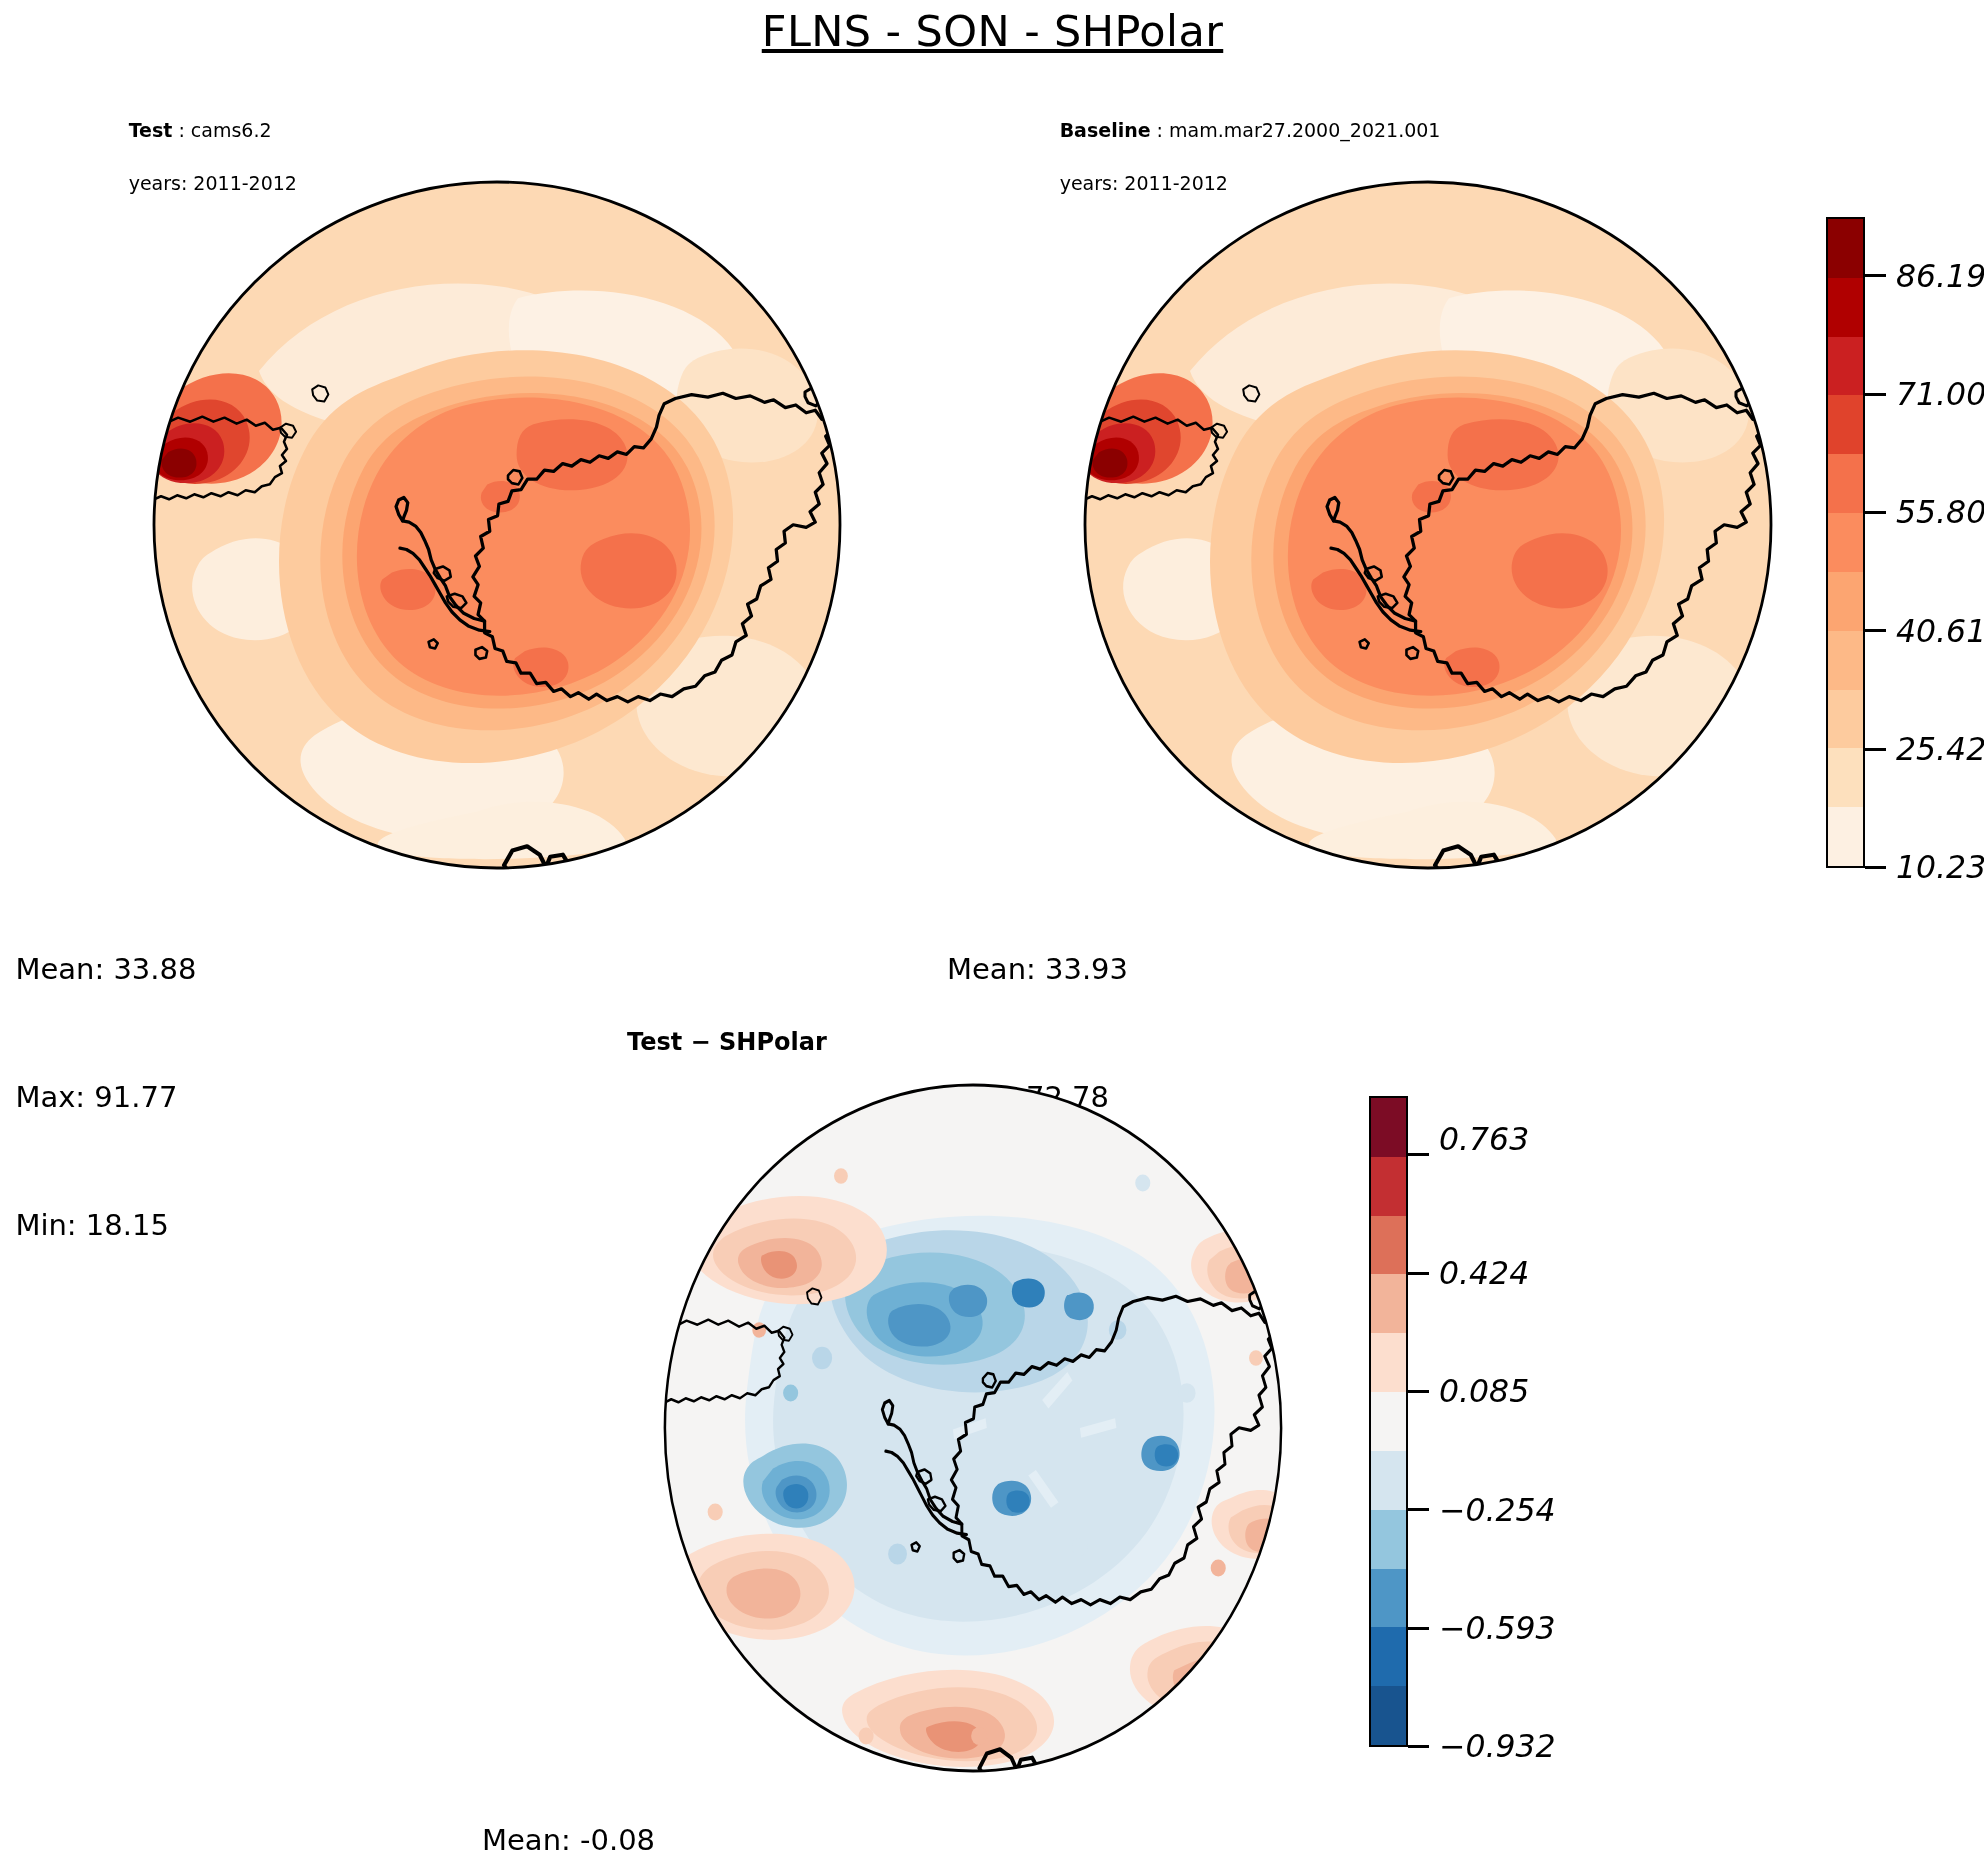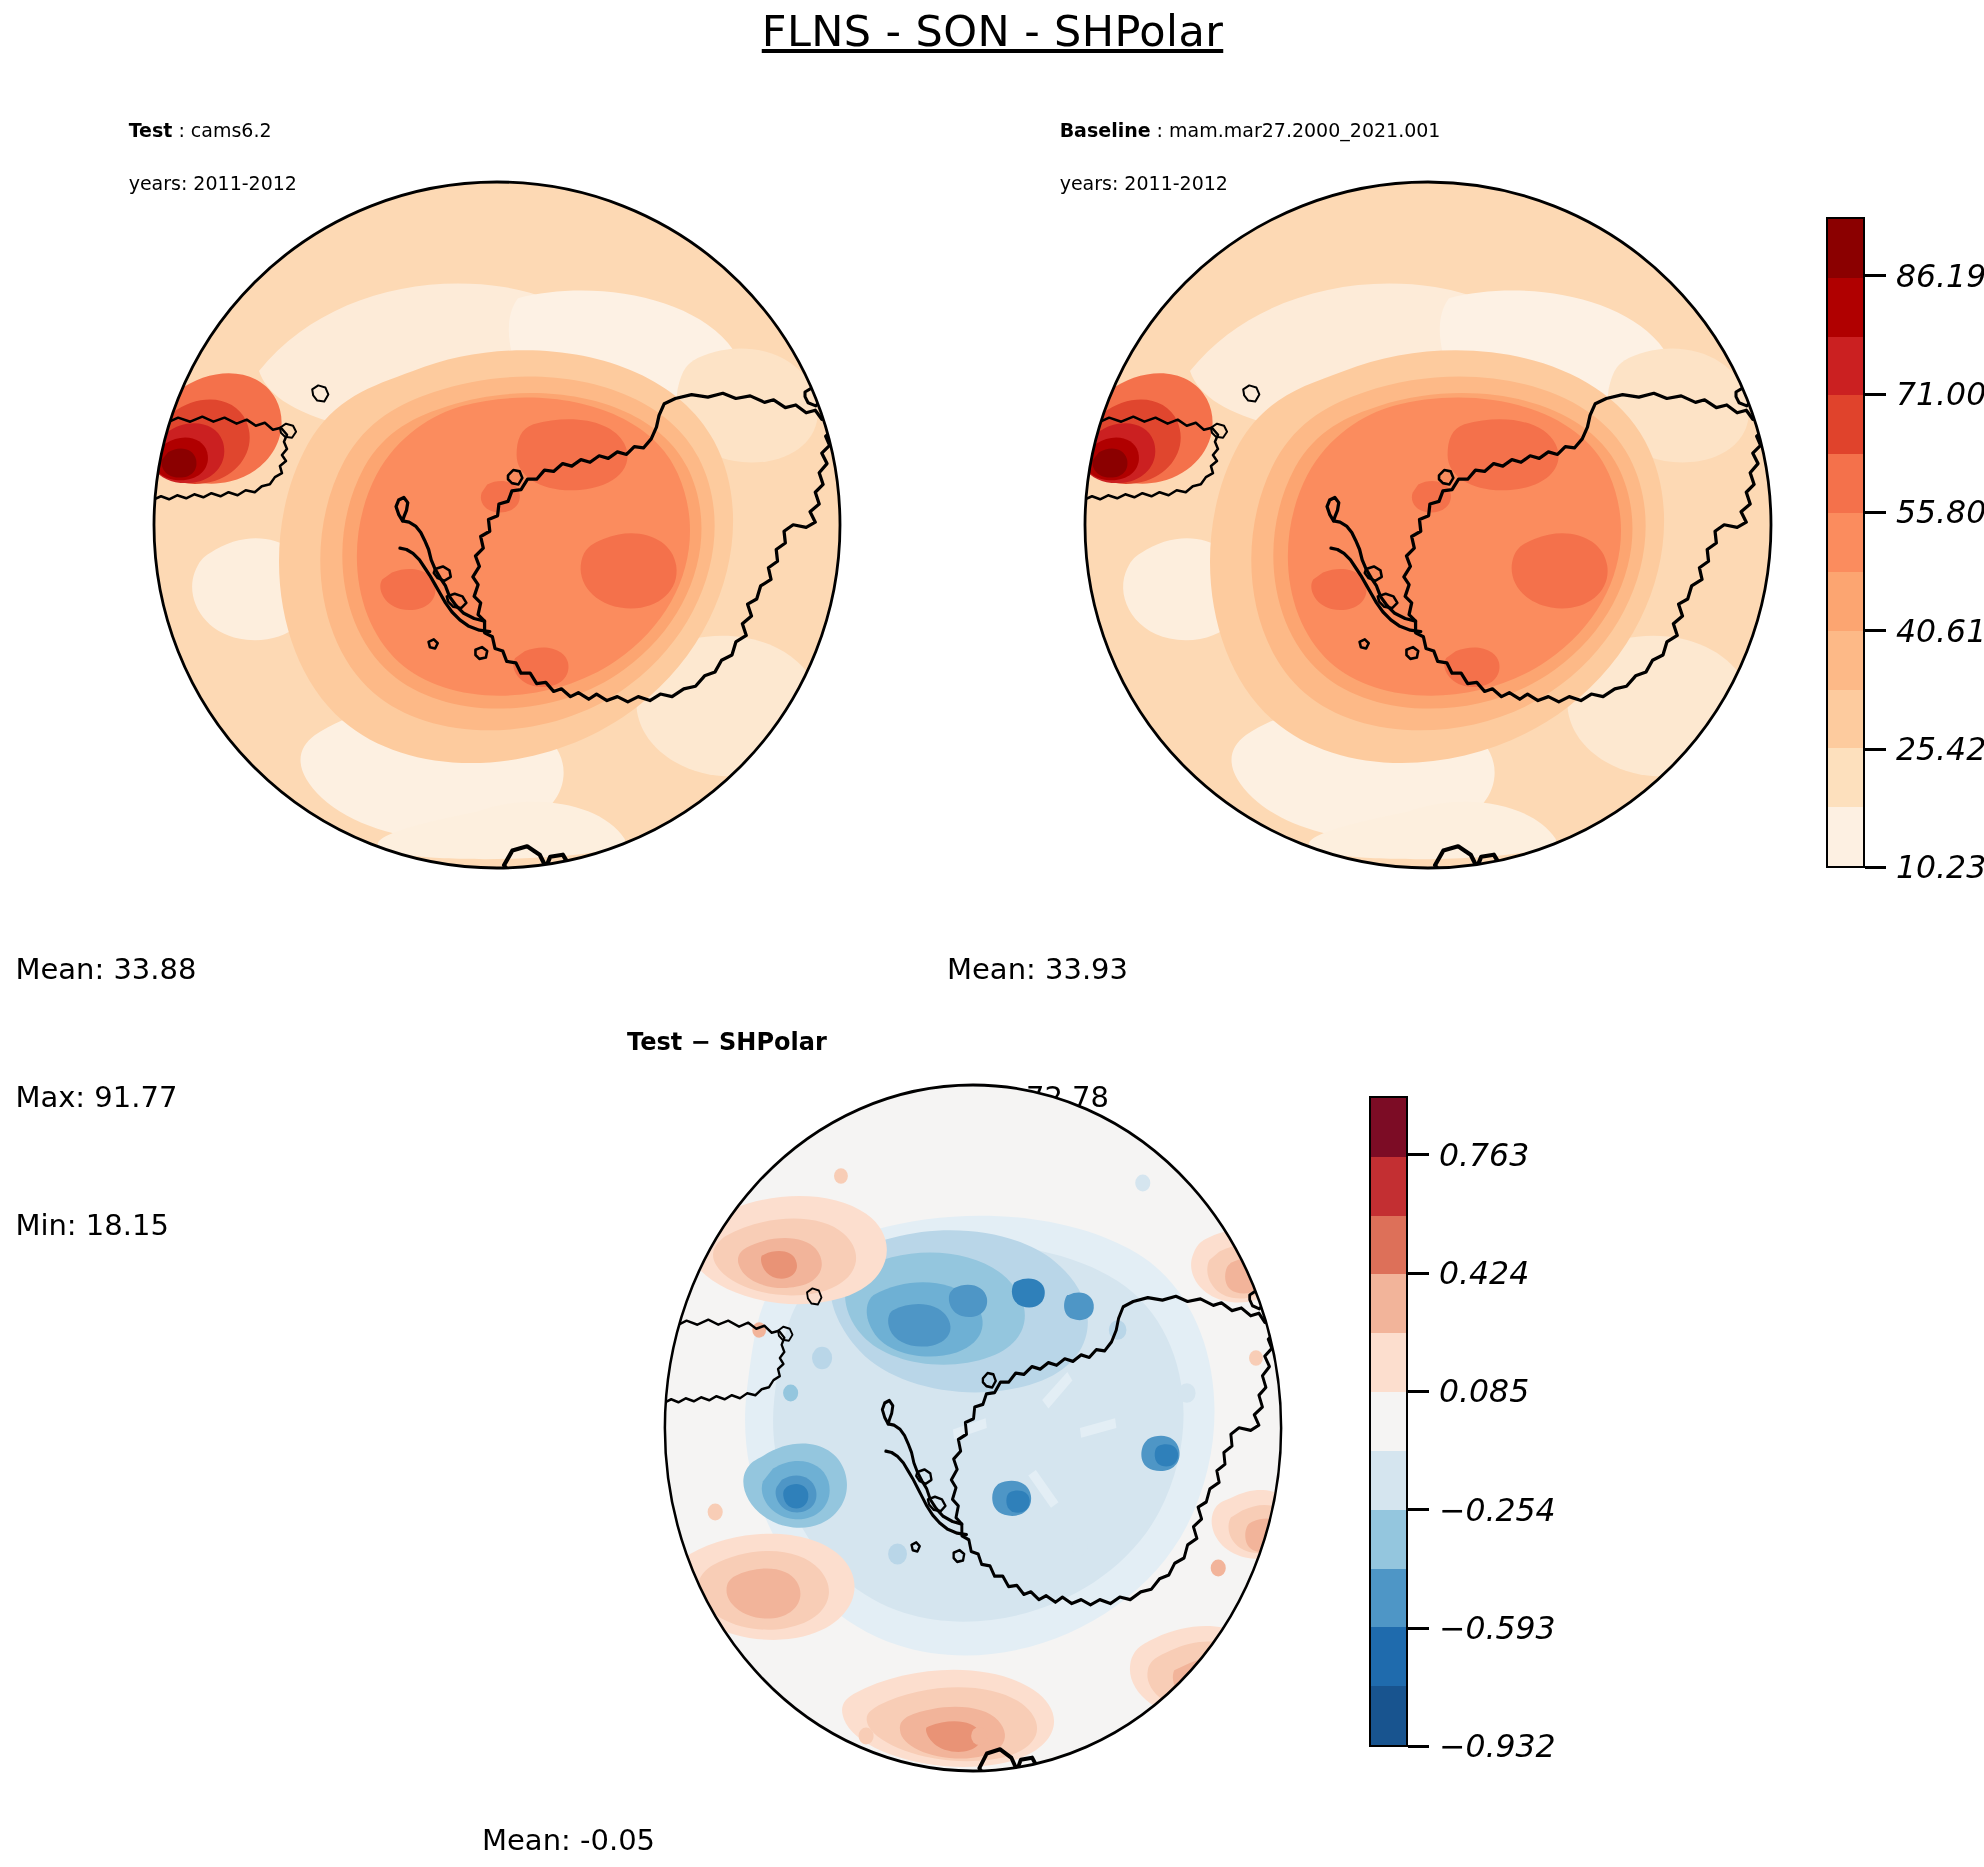--- a/index.html
+++ b/index.html
@@ -327,21 +327,21 @@
         <use href="#coastGeom" transform="translate(310,170) scale(0.93)"></use>
         <use href="#samGeom" transform="translate(110,70) scale(0.72)"></use>
         <use href="#nubGeom" transform="translate(600,1006) scale(1.5)"></use>
         <use href="#isleGeom" transform="translate(1030,330) scale(1.1)"></use>
       </g>
       <circle class="globe-edge" cx="590" cy="520" r="490"></circle>
     </svg>
   </div>
 
   <div class="stats" style="left:482px;top:1734px;">
-    <div>Mean: -0.05</div>
+    <div>Mean: -0.08</div>
     
     
   </div>
 
   <div class="cbar" style="left:1369px;top:1096px;width:210px;height:651px;">
     <div class="bar" style="width:39px;height:651px;">
       <div class="band" style="top:0%;height:9.091%;background:#7c0c25;"></div>
       <div class="band" style="top:9.091%;height:9.091%;background:#c32f32;"></div>
       <div class="band" style="top:18.182%;height:9.091%;background:#dd7059;"></div>
       <div class="band" style="top:27.273%;height:9.091%;background:#f2b49a;"></div>
@@ -352,21 +352,21 @@
       <div class="band" style="top:72.727%;height:9.091%;background:#4e96c6;"></div>
       <div class="band" style="top:81.818%;height:9.091%;background:#1f6bad;"></div>
       <div class="band" style="top:90.909%;height:9.091%;background:#18548f;"></div>
     </div>
     <div class="tick" style="left:39px;width:21px;top:57px;"></div>
     <div class="tick" style="left:39px;width:21px;top:176px;"></div>
     <div class="tick" style="left:39px;width:21px;top:294px;"></div>
     <div class="tick" style="left:39px;width:21px;top:412px;"></div>
     <div class="tick" style="left:39px;width:21px;top:531px;"></div>
     <div class="tick" style="left:39px;width:21px;top:649px;"></div>
-    <div class="tlabel" style="left:70px;top:59px;">0.763</div>
+    <div class="tlabel" style="left:70px;top:43px;">0.763</div>
     <div class="tlabel" style="left:70px;top:177px;">0.424</div>
     <div class="tlabel" style="left:70px;top:295px;">0.085</div>
     <div class="tlabel" style="left:70px;top:414px;">−0.254</div>
     <div class="tlabel" style="left:70px;top:532px;">−0.593</div>
     <div class="tlabel" style="left:70px;top:650px;">−0.932</div>
   </div>
 
 </div>
 
 

